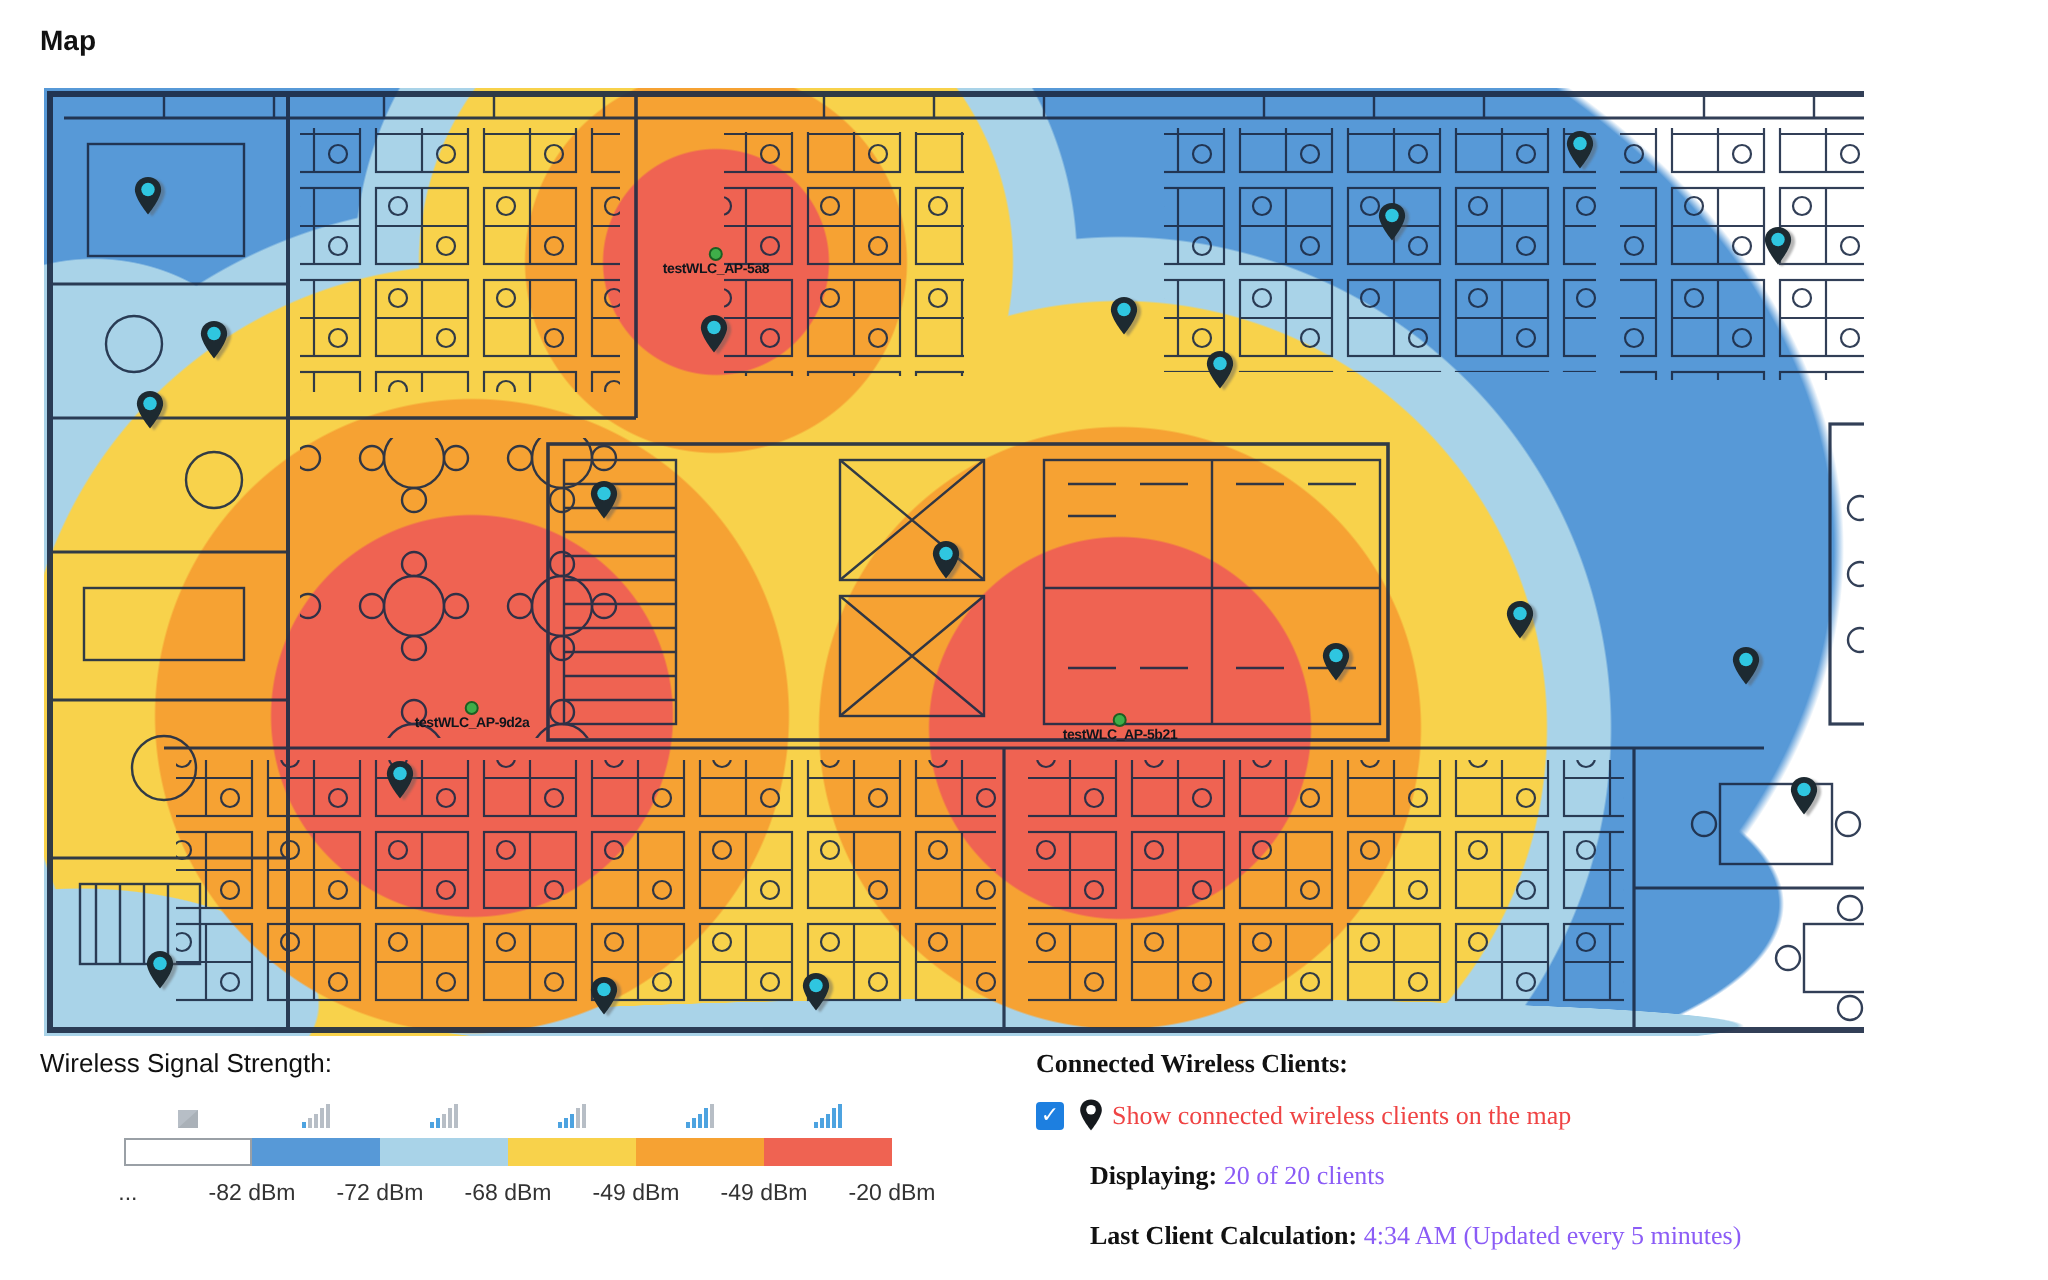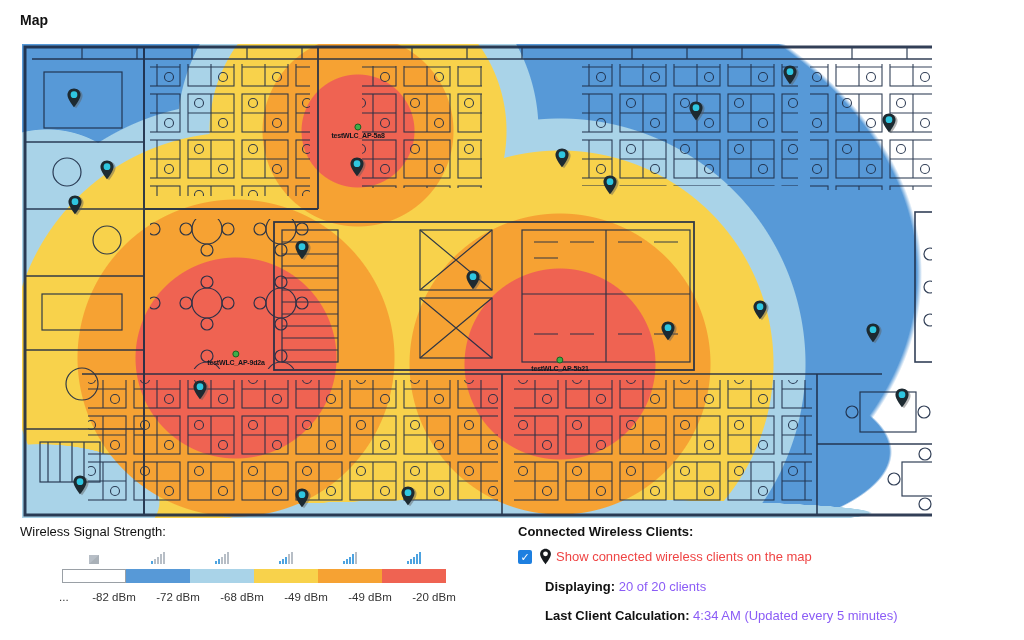--- a/index.html
+++ b/index.html
@@ -54,24 +54,24 @@
   .legend-col { width:496px; }
   .legend-title { font-size:13px; font-weight:normal; color:#111; }
   .legend-bar { position:relative; margin:30px 0 0 42px; display:flex; height:14px; }
   .seg { position:relative; width:64px; height:14px; }
   .seg .swatch { position:absolute; inset:0; }
   .seg.first .swatch { border:1px solid #9aa0a6; }
   .seg .sig { position:absolute; left:50%; transform:translateX(-50%); bottom:19px; display:flex; align-items:flex-end; gap:1px; height:12px; }
   .sig i { display:block; width:2px; background:#b7bec6; }
   .sig i.on { background:#4da3e0; }
   .sig .tri { width:0; height:0; border-left:10px solid transparent; border-bottom:9px solid #aab1b8; }
-  .seg .blabel { position:absolute; right:12px; bottom:-20px; transform:translateX(50%); font-size:11.5px; color:#333; white-space:nowrap; }
+  .seg .blabel { position:absolute; right:0; bottom:-20px; transform:translateX(50%); font-size:11.5px; color:#333; white-space:nowrap; }
   .legend-lead { position:absolute; left:0; bottom:-20px; transform:translateX(-30%); font-size:11.5px; color:#333; }
 
-  .clients-col { padding-left:2px; }
+  .clients-col { padding-left:2px;font-family:Liberation Serif, serif; }
   .clients-title { font-size:13px; font-weight:bold; color:#111; }
   .chk-row { display:flex; align-items:center; margin-top:9px; }
   .checkbox { width:14px; height:14px; border-radius:2px; background:#1d7fe0; color:#fff; font-size:11px; line-height:14px; text-align:center; cursor:pointer; }
   .chk-pin { width:13px; height:17px; margin:0 4px 0 7px; }
   .chk-label { font-size:13px; color:#ef4444; }
   .info-line { margin:14px 0 0 27px; font-size:13px; }
   .info-line b { color:#111; }
   .info-line span.val { color:#8b5cf6; }
 </style>
 </head>

